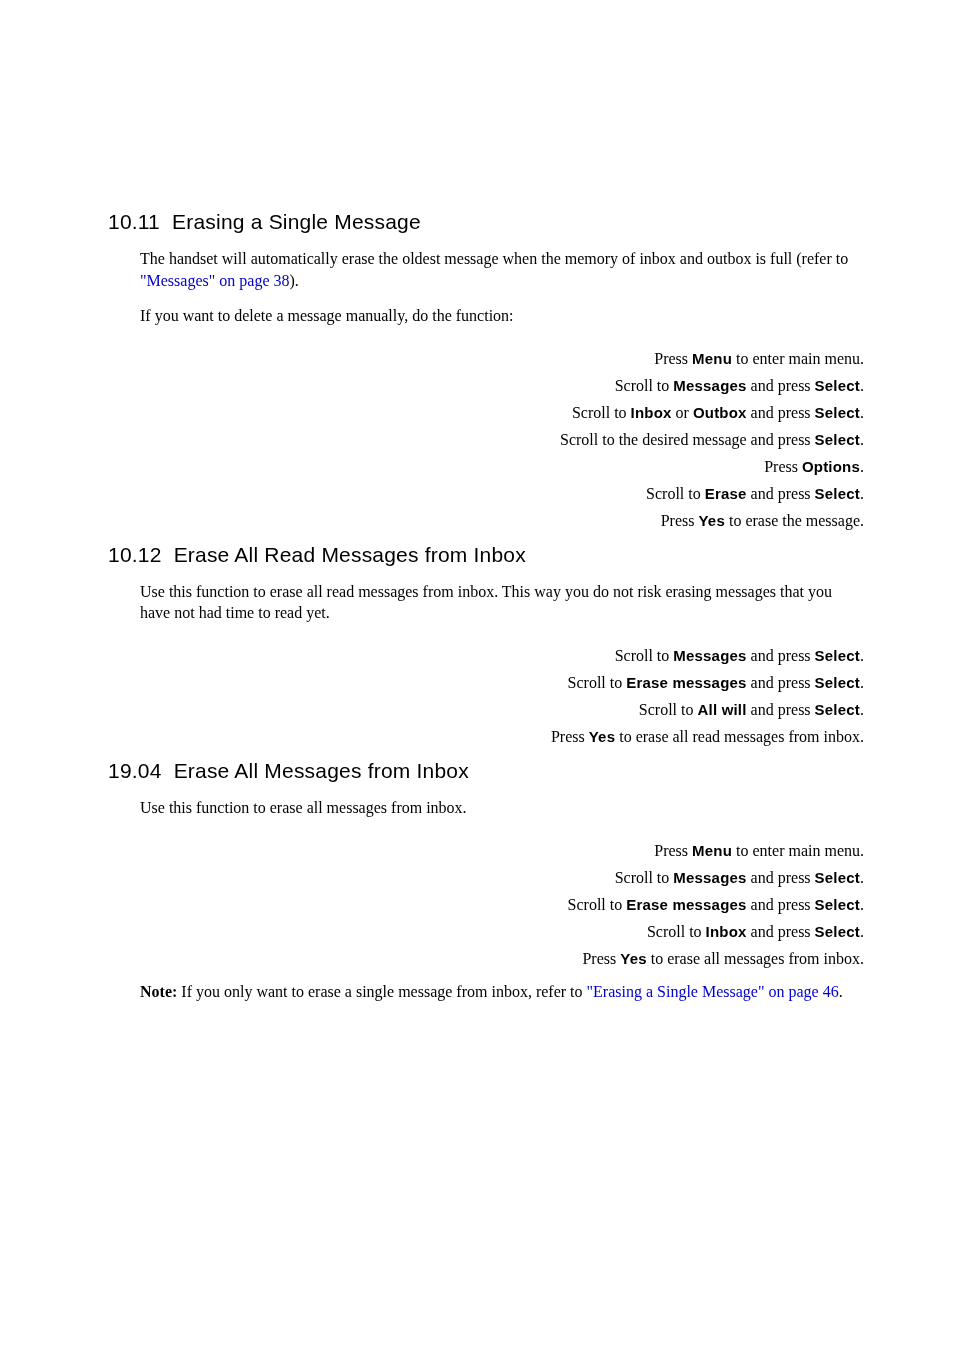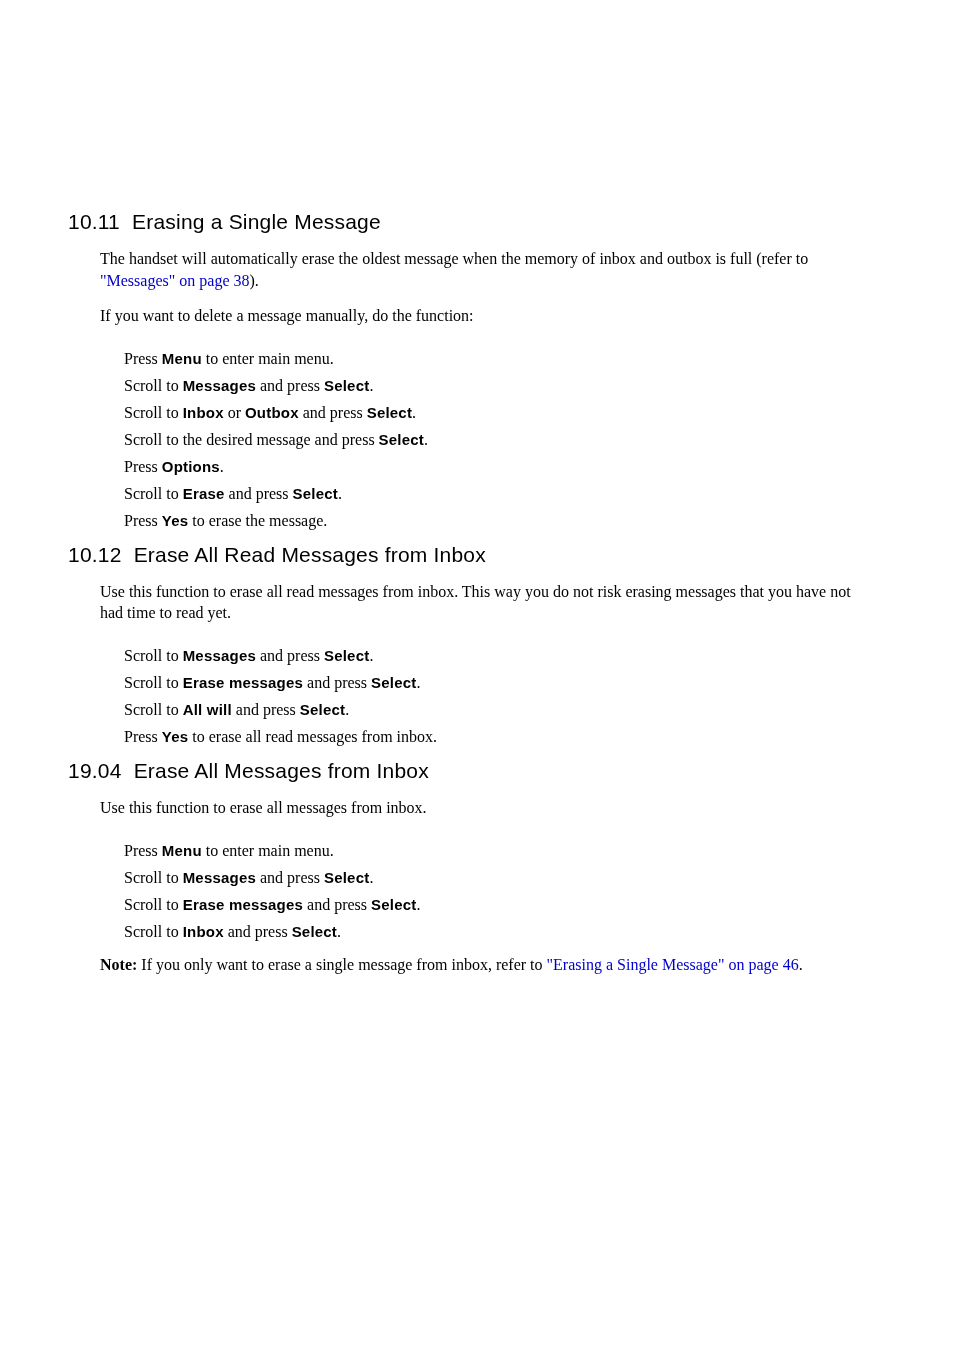--- a/index.html
+++ b/index.html
@@ -6,21 +6,21 @@
       margin: 0;
       padding: 0;
       font-family: "Palatino Linotype", "Book Antiqua", Palatino, serif;
       background: #fff;
       color: #000;
       width: 954px;
       height: 1350px;
       position: relative;
     }
     .page {
-      padding: 210px 90px 0 68px;
+      padding: 210px 90px 0 108px;
     }
     h2 {
       font-family: "Century Gothic", "Futura", "Avenir", sans-serif;
       font-weight: 300;
       font-size: 21px;
       margin: 0 0 14px 0;
       color: #000;
       letter-spacing: 0.2px;
     }
     h2.spaced {
@@ -33,20 +33,21 @@
       display: inline-block;
     }
     .body-text {
       font-size: 16px;
       line-height: 1.35;
       margin: 0 0 14px 32px;
       color: #000;
     }
     .steps {
       margin: 20px 0 10px 56px;
+      text-align: right;
     }
     .steps .step {
       font-size: 16px;
       line-height: 1.5;
       margin-bottom: 3px;
     }
     .ui-term {
       font-family: Arial, Helvetica, sans-serif;
       font-weight: 900;
       font-size: 15px;
@@ -134,19 +135,22 @@
     </div>
     <div class="step">
       <span>Scroll to </span><span class="ui-term">Messages</span><span> and press </span><span class="ui-term">Select</span><span>.</span>
     </div>
     <div class="step">
       <span>Scroll to </span><span class="ui-term">Erase messages</span><span> and press </span><span class="ui-term">Select</span><span>.</span>
     </div>
     <div class="step">
       <span>Scroll to </span><span class="ui-term">Inbox</span><span> and press </span><span class="ui-term">Select</span><span>.</span>
     </div>
+    <div class="step">
+      <span>Press </span><span class="ui-term">Yes</span><span> to erase all messages from inbox.</span>
+    </div>
   </div>
 
   <p class="body-text">
     <span class="bold">Note:</span><span> If you only want to erase a single message from inbox, refer to </span><span class="link">"Erasing a Single Message" on page 46</span><span>.</span>
   </p>
 
 </div>
 
 </body></html>

